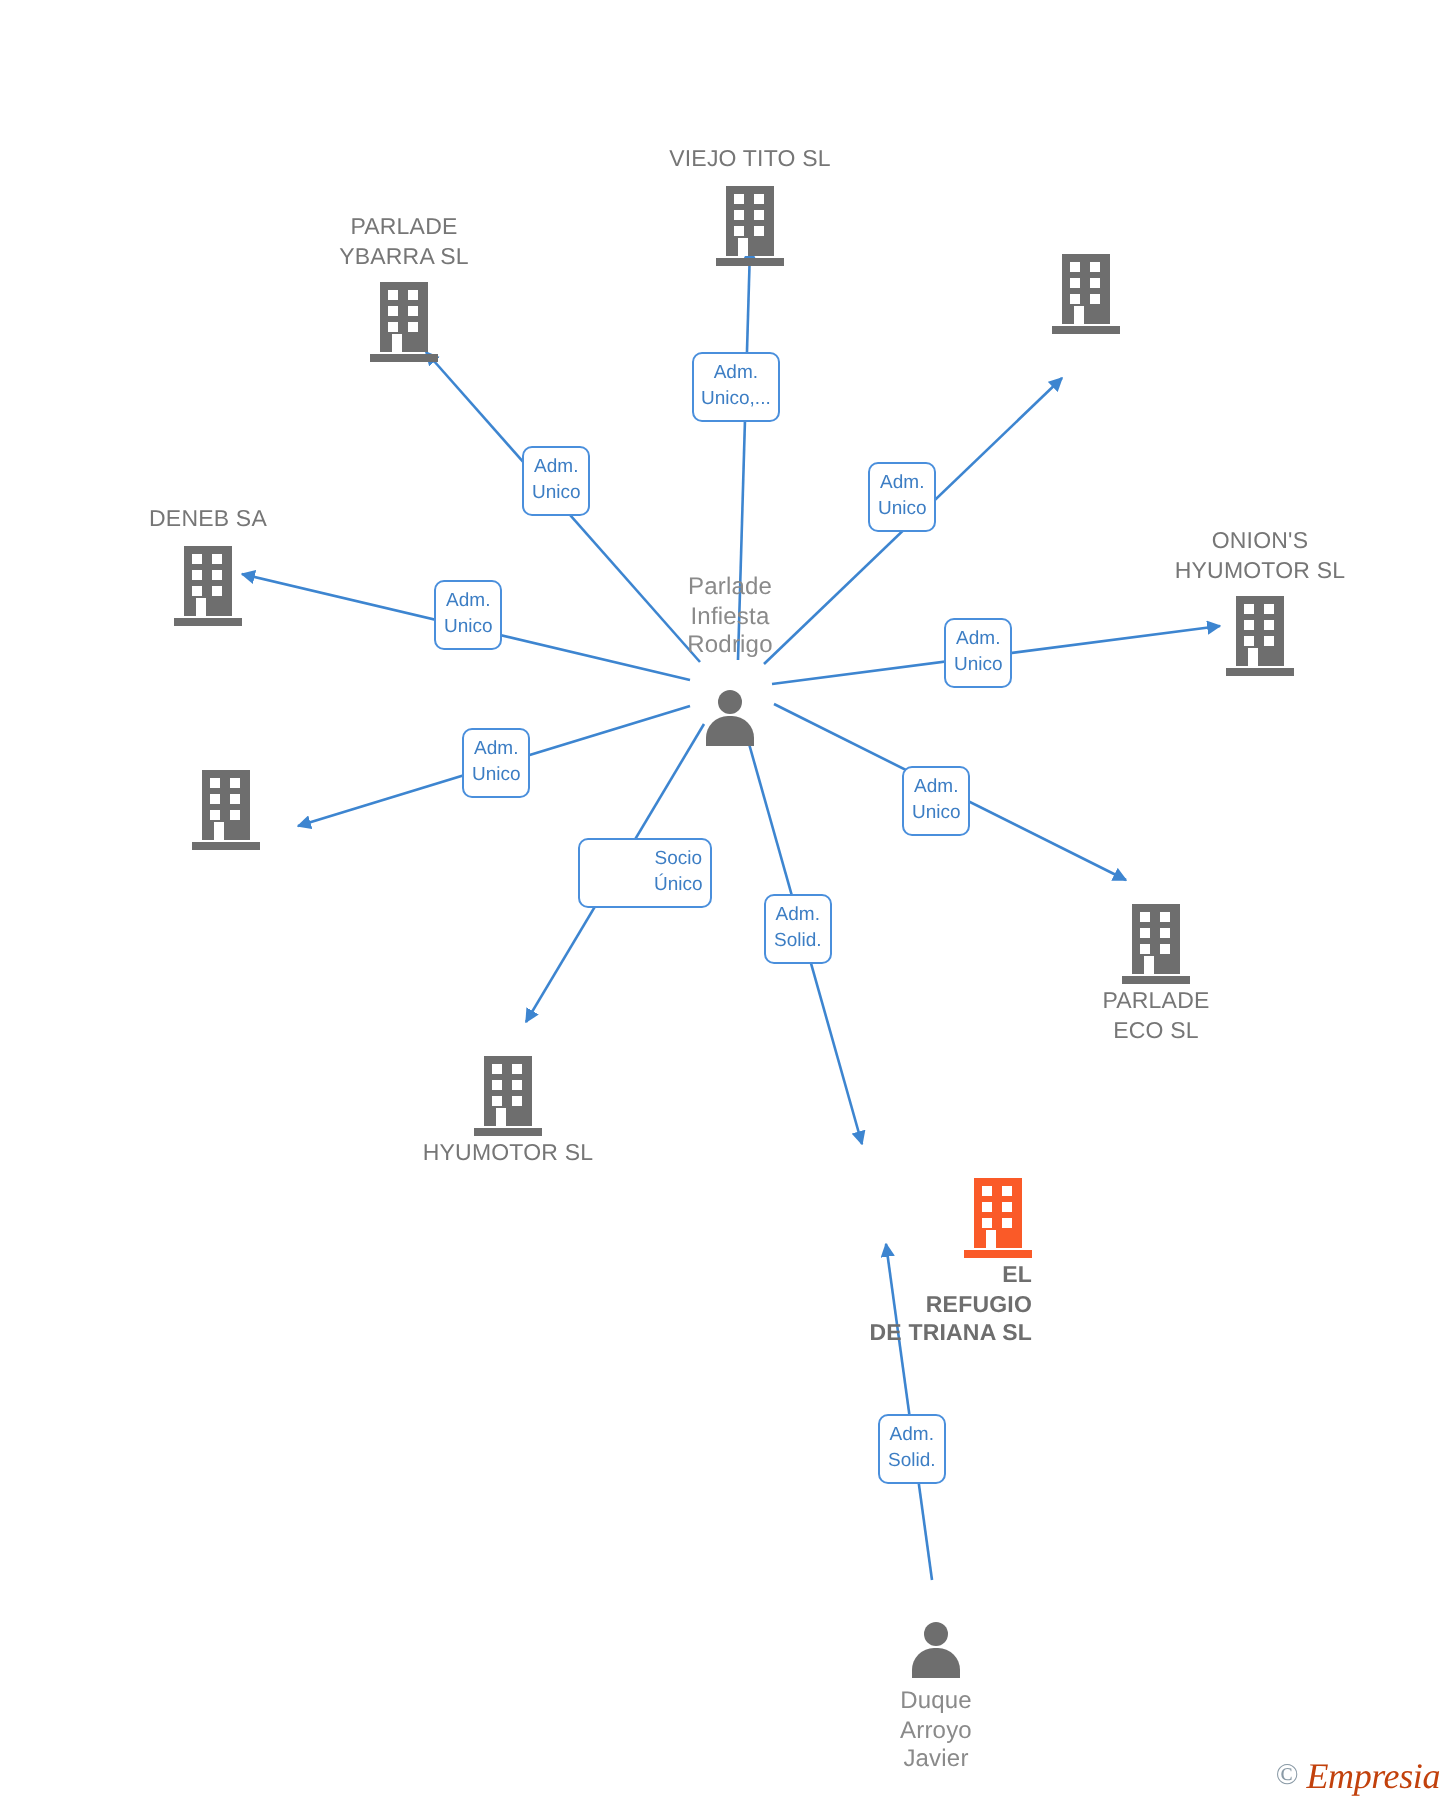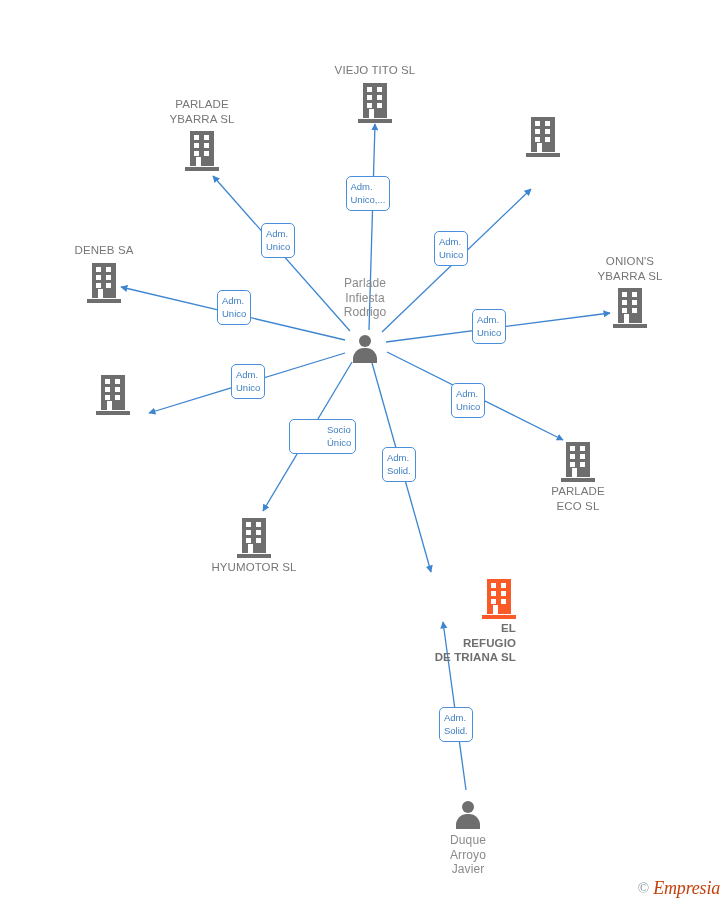--- a/index.html
+++ b/index.html
@@ -25,20 +25,21 @@
     height: 905px;
   }
 
   
   .node {
     position: absolute;
     width: 160px;
     margin-left: -80px;
     text-align: center;
     z-index: 3;
+    margin-top: 10px;
   }
   .node-label {
     font-size: 11.5px;
     line-height: 14.5px;
     color: #7a7a7a;
     letter-spacing: 0.1px;
     white-space: pre-line;
   }
   .node.company .node-label { color: #767676; }
   .node.person  .node-label { color: #8a8a8a; font-size: 12px; }
@@ -127,20 +128,21 @@
   .edge-label {
     position: absolute;
     z-index: 4;
     box-sizing: border-box;
     border: 1px solid #4a8fdc;
     border-radius: 5px;
     background: #ffffff;
     color: #3d7ec4;
     font-size: 9.5px;
     line-height: 13px;
+    text-align: center;
     padding: 3px 4px 4px 4px;
     white-space: pre-line;
   }
 
   
   #watermark {
     position: absolute;
     right: 8px;
     bottom: 6px;
     z-index: 6;
@@ -221,21 +223,21 @@
       </div>
       <div class="node company label-top" style="left: 543px; top: 113px;">
         <div class="icon-wrap"><span class="bld"><span class="body"></span><span class="plinth"></span><span class="w" style="left: 9px; top: 4px;"></span><span class="w" style="left: 9px; top: 12px;"></span><span class="w" style="left: 9px; top: 20px;"></span><span class="w" style="left: 19px; top: 4px;"></span><span class="w" style="left: 19px; top: 12px;"></span><span class="w" style="left: 19px; top: 20px;"></span><span class="door"></span></span></div>
       </div>
       <div class="node company label-top" style="left: 104px; top: 243px;">
         <div class="node-label">DENEB SA</div>
         <div class="icon-wrap"><span class="bld"><span class="body"></span><span class="plinth"></span><span class="w" style="left: 9px; top: 4px;"></span><span class="w" style="left: 9px; top: 12px;"></span><span class="w" style="left: 9px; top: 20px;"></span><span class="w" style="left: 19px; top: 4px;"></span><span class="w" style="left: 19px; top: 12px;"></span><span class="w" style="left: 19px; top: 20px;"></span><span class="door"></span></span></div>
       </div>
       <div class="node company label-top" style="left: 630px; top: 254px;">
         <div class="node-label">ONION'S
-YBARRA  SL</div>
+HYUMOTOR  SL</div>
         <div class="icon-wrap"><span class="bld"><span class="body"></span><span class="plinth"></span><span class="w" style="left: 9px; top: 4px;"></span><span class="w" style="left: 9px; top: 12px;"></span><span class="w" style="left: 9px; top: 20px;"></span><span class="w" style="left: 19px; top: 4px;"></span><span class="w" style="left: 19px; top: 12px;"></span><span class="w" style="left: 19px; top: 20px;"></span><span class="door"></span></span></div>
       </div>
       <div class="node person label-top" style="left: 365px; top: 276px;">
         <div class="node-label">Parlade
 Infiesta
 Rodrigo</div>
         <div class="icon-wrap"><span class="person-ico"><span class="head"></span><span class="torso"></span></span></div>
       </div>
       <div class="node company label-top" style="left: 113px; top: 371px;">
         <div class="icon-wrap"><span class="bld"><span class="body"></span><span class="plinth"></span><span class="w" style="left: 9px; top: 4px;"></span><span class="w" style="left: 9px; top: 12px;"></span><span class="w" style="left: 9px; top: 20px;"></span><span class="w" style="left: 19px; top: 4px;"></span><span class="w" style="left: 19px; top: 12px;"></span><span class="w" style="left: 19px; top: 20px;"></span><span class="door"></span></span></div>

